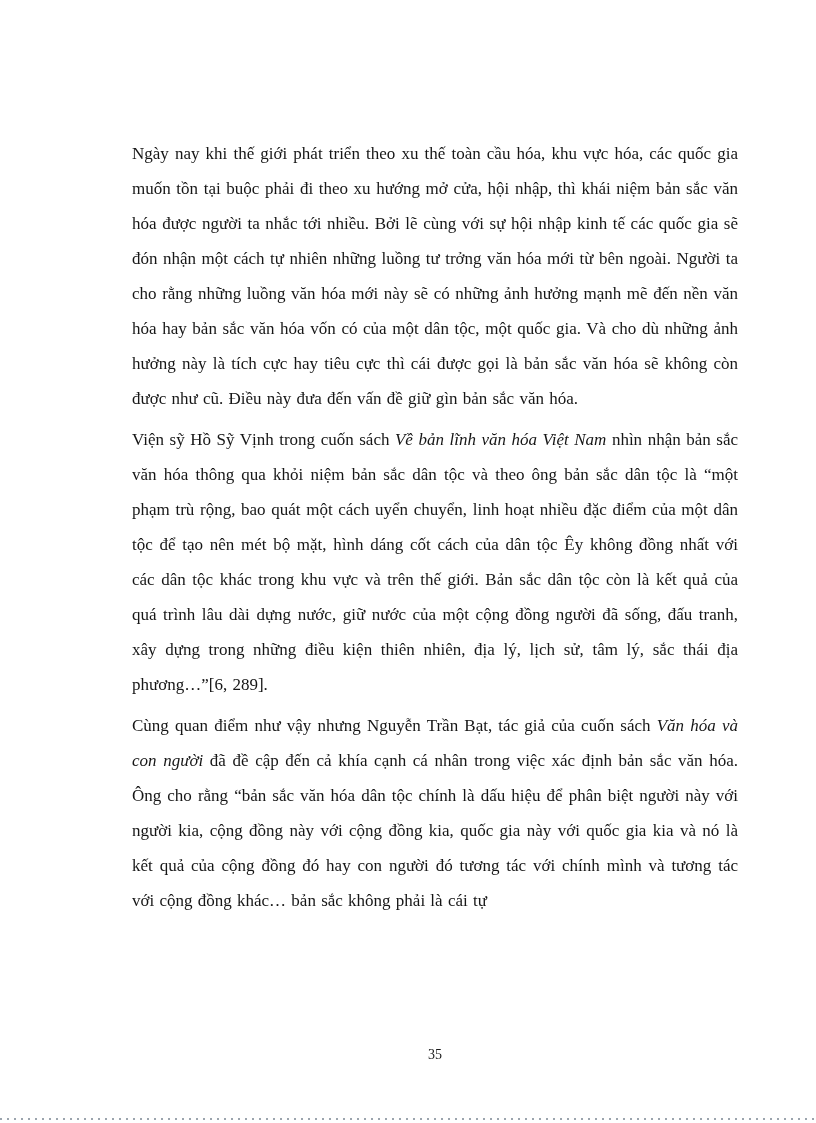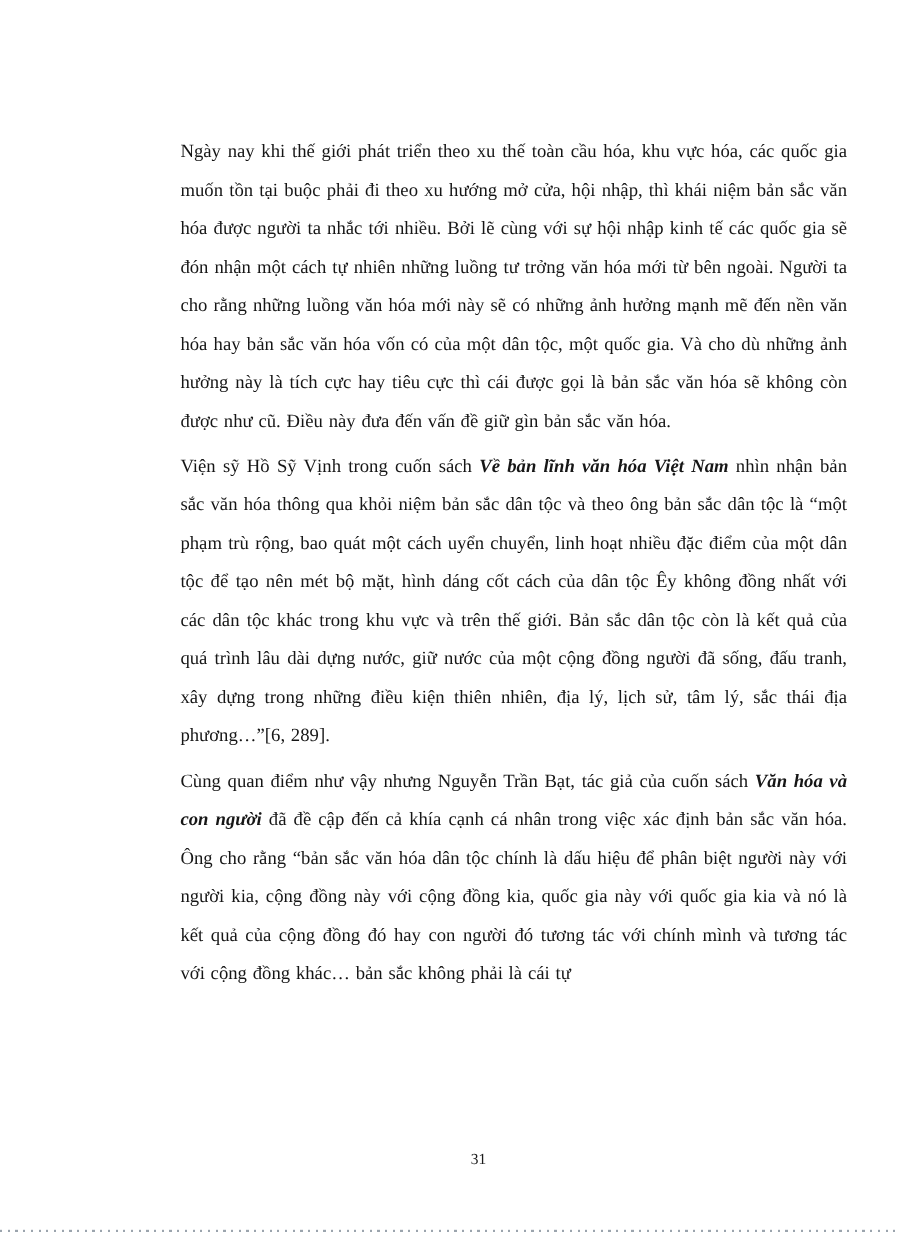--- a/index.html
+++ b/index.html
@@ -16,34 +16,32 @@
     color: #161616;
   }
   .page {
     position: absolute;
     inset: 0;
     background: #ffffff;
   }
   .text-block {
     position: absolute;
     left: 132px;
-    top: 120px;
+    top: 136px;
     width: 606px;
-    margin-left: 32px;
   }
   .text-block p {
     margin: 0 0 6px 0;
     font-size: 17px;
     line-height: 35px;
     text-align: justify;
     word-spacing: 1px;
   }
   .italic {
     font-style: italic;
-    font-weight: bold;
   }
   .page-number {
     position: absolute;
     left: 132px;
     width: 606px;
     top: 1046px;
     text-align: center;
     font-size: 14px;
     line-height: 18px;
     color: #1a1a1a;
@@ -63,15 +61,15 @@
 </style>
 </head>
 <body>
 
 <div class="page">
   <div class="text-block">
       <p><span>Ngày nay khi thế giới phát triển theo xu thế toàn cầu hóa, khu vực hóa, các quốc gia muốn tồn tại buộc phải đi theo xu hướng mở cửa, hội nhập, thì khái niệm bản sắc văn hóa được người ta nhắc tới nhiều. Bởi lẽ cùng với sự hội nhập kinh tế các quốc gia sẽ đón nhận một cách tự nhiên những luồng tư trởng văn hóa mới từ bên ngoài. Người ta cho rằng những luồng văn hóa mới này sẽ có những ảnh hưởng mạnh mẽ đến nền văn hóa hay bản sắc văn hóa vốn có của một dân tộc, một quốc gia. Và cho dù những ảnh hưởng này là tích cực hay tiêu cực thì cái được gọi là bản sắc văn hóa sẽ không còn được như cũ. Điều này đưa đến vấn đề giữ gìn bản sắc văn hóa.</span></p>
       <p><span>Viện sỹ Hồ Sỹ Vịnh trong cuốn sách </span><span class="italic">Về bản lĩnh văn hóa Việt Nam</span><span> nhìn nhận bản sắc văn hóa thông qua khỏi niệm bản sắc dân tộc và theo ông bản sắc dân tộc là “một phạm trù rộng, bao quát một cách uyển chuyển, linh hoạt nhiều đặc điểm của một dân tộc để tạo nên mét bộ mặt, hình dáng cốt cách của dân tộc Êy không đồng nhất với các dân tộc khác trong khu vực và trên thế giới. Bản sắc dân tộc còn là kết quả của quá trình lâu dài dựng nước, giữ nước của một cộng đồng người đã sống, đấu tranh, xây dựng trong những điều kiện thiên nhiên, địa lý, lịch sử, tâm lý, sắc thái địa phương…”[6, 289].</span></p>
       <p><span>Cùng quan điểm như vậy nhưng Nguyễn Trần Bạt, tác giả của cuốn sách </span><span class="italic">Văn hóa và con người</span><span> đã đề cập đến cả khía cạnh cá nhân trong việc xác định bản sắc văn hóa. Ông cho rằng “bản sắc văn hóa dân tộc chính là dấu hiệu để phân biệt người này với người kia, cộng đồng này với cộng đồng kia, quốc gia này với quốc gia kia và nó là kết quả của cộng đồng đó hay con người đó tương tác với chính mình và tương tác với cộng đồng khác… bản sắc không phải là cái tự</span></p>
     </div>
-  <div class="page-number">31</div>
+  <div class="page-number">35</div>
   <div class="page-boundary"></div>
 </div>
 
 </body></html>

